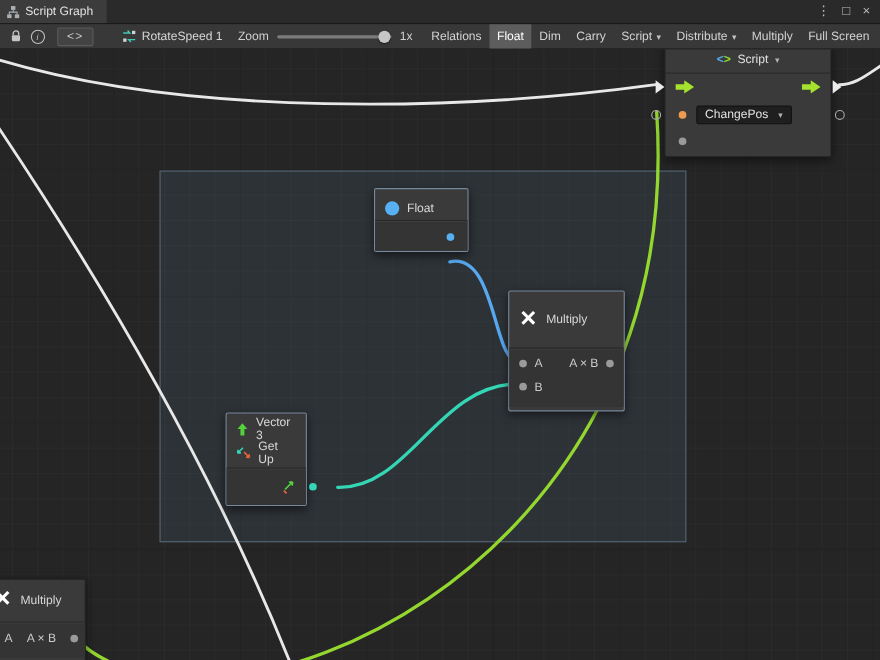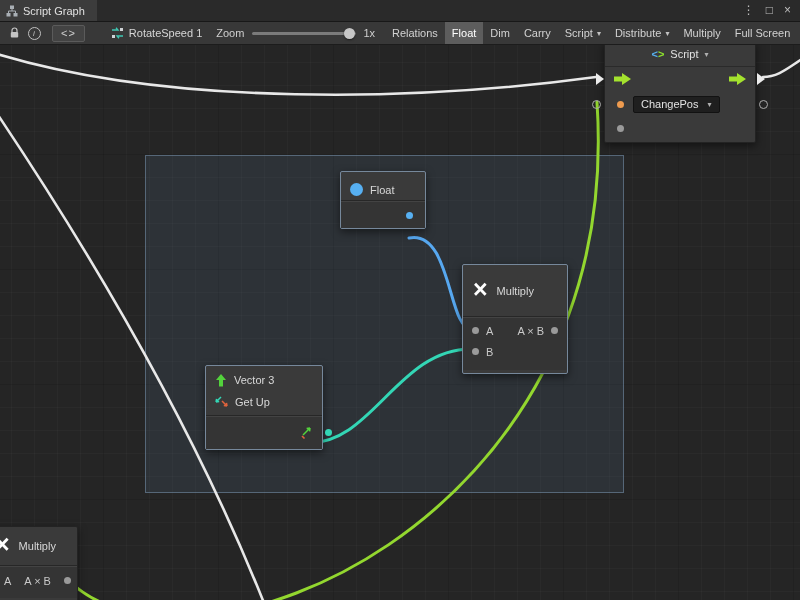--- a/index.html
+++ b/index.html
@@ -195,21 +195,21 @@
         <span class="plabel" style="margin-left:auto;">A × B</span>
         <span class="dot" style="margin-left:7px;margin-right:9px;"></span>
       </div>
       <div class="prow" style="height:21px;">
         <span class="dot" style="margin-left:9px;"></span>
         <span class="plabel" style="margin-left:7px;">B</span>
       </div>
     </div>
   </div>
 
-  <div class="node selected" style="left:205px;top:320px;width:118px;">
+  <div class="node selected" style="left:205px;top:330px;width:74px;">
     <div class="hdr-row" style="padding-top:5px;height:18px;">
       <svg width="12" height="13" viewBox="0 0 12 13">
         <path d="M6 0 L11 6 H8 V12.5 H4 V6 H1 Z" fill="#53d23c"></path>
       </svg>
       <span>Vector 3</span>
     </div>
     <div class="hdr-row" style="padding-top:4px;height:18px;">
       <svg width="13" height="12" viewBox="0 0 13 12">
         <path d="M6 1 L1 6 M1 6 l3.2 -0.4 M1 6 l0.6 -3.2" stroke="#33d6b5" stroke-width="1.5" fill="none"></path>
         <path d="M7 5 l5 5 M12 10 l-3.2 -0.4 M12 10 l-0.5 -3.2" stroke="#e0633c" stroke-width="1.5" fill="none"></path>

